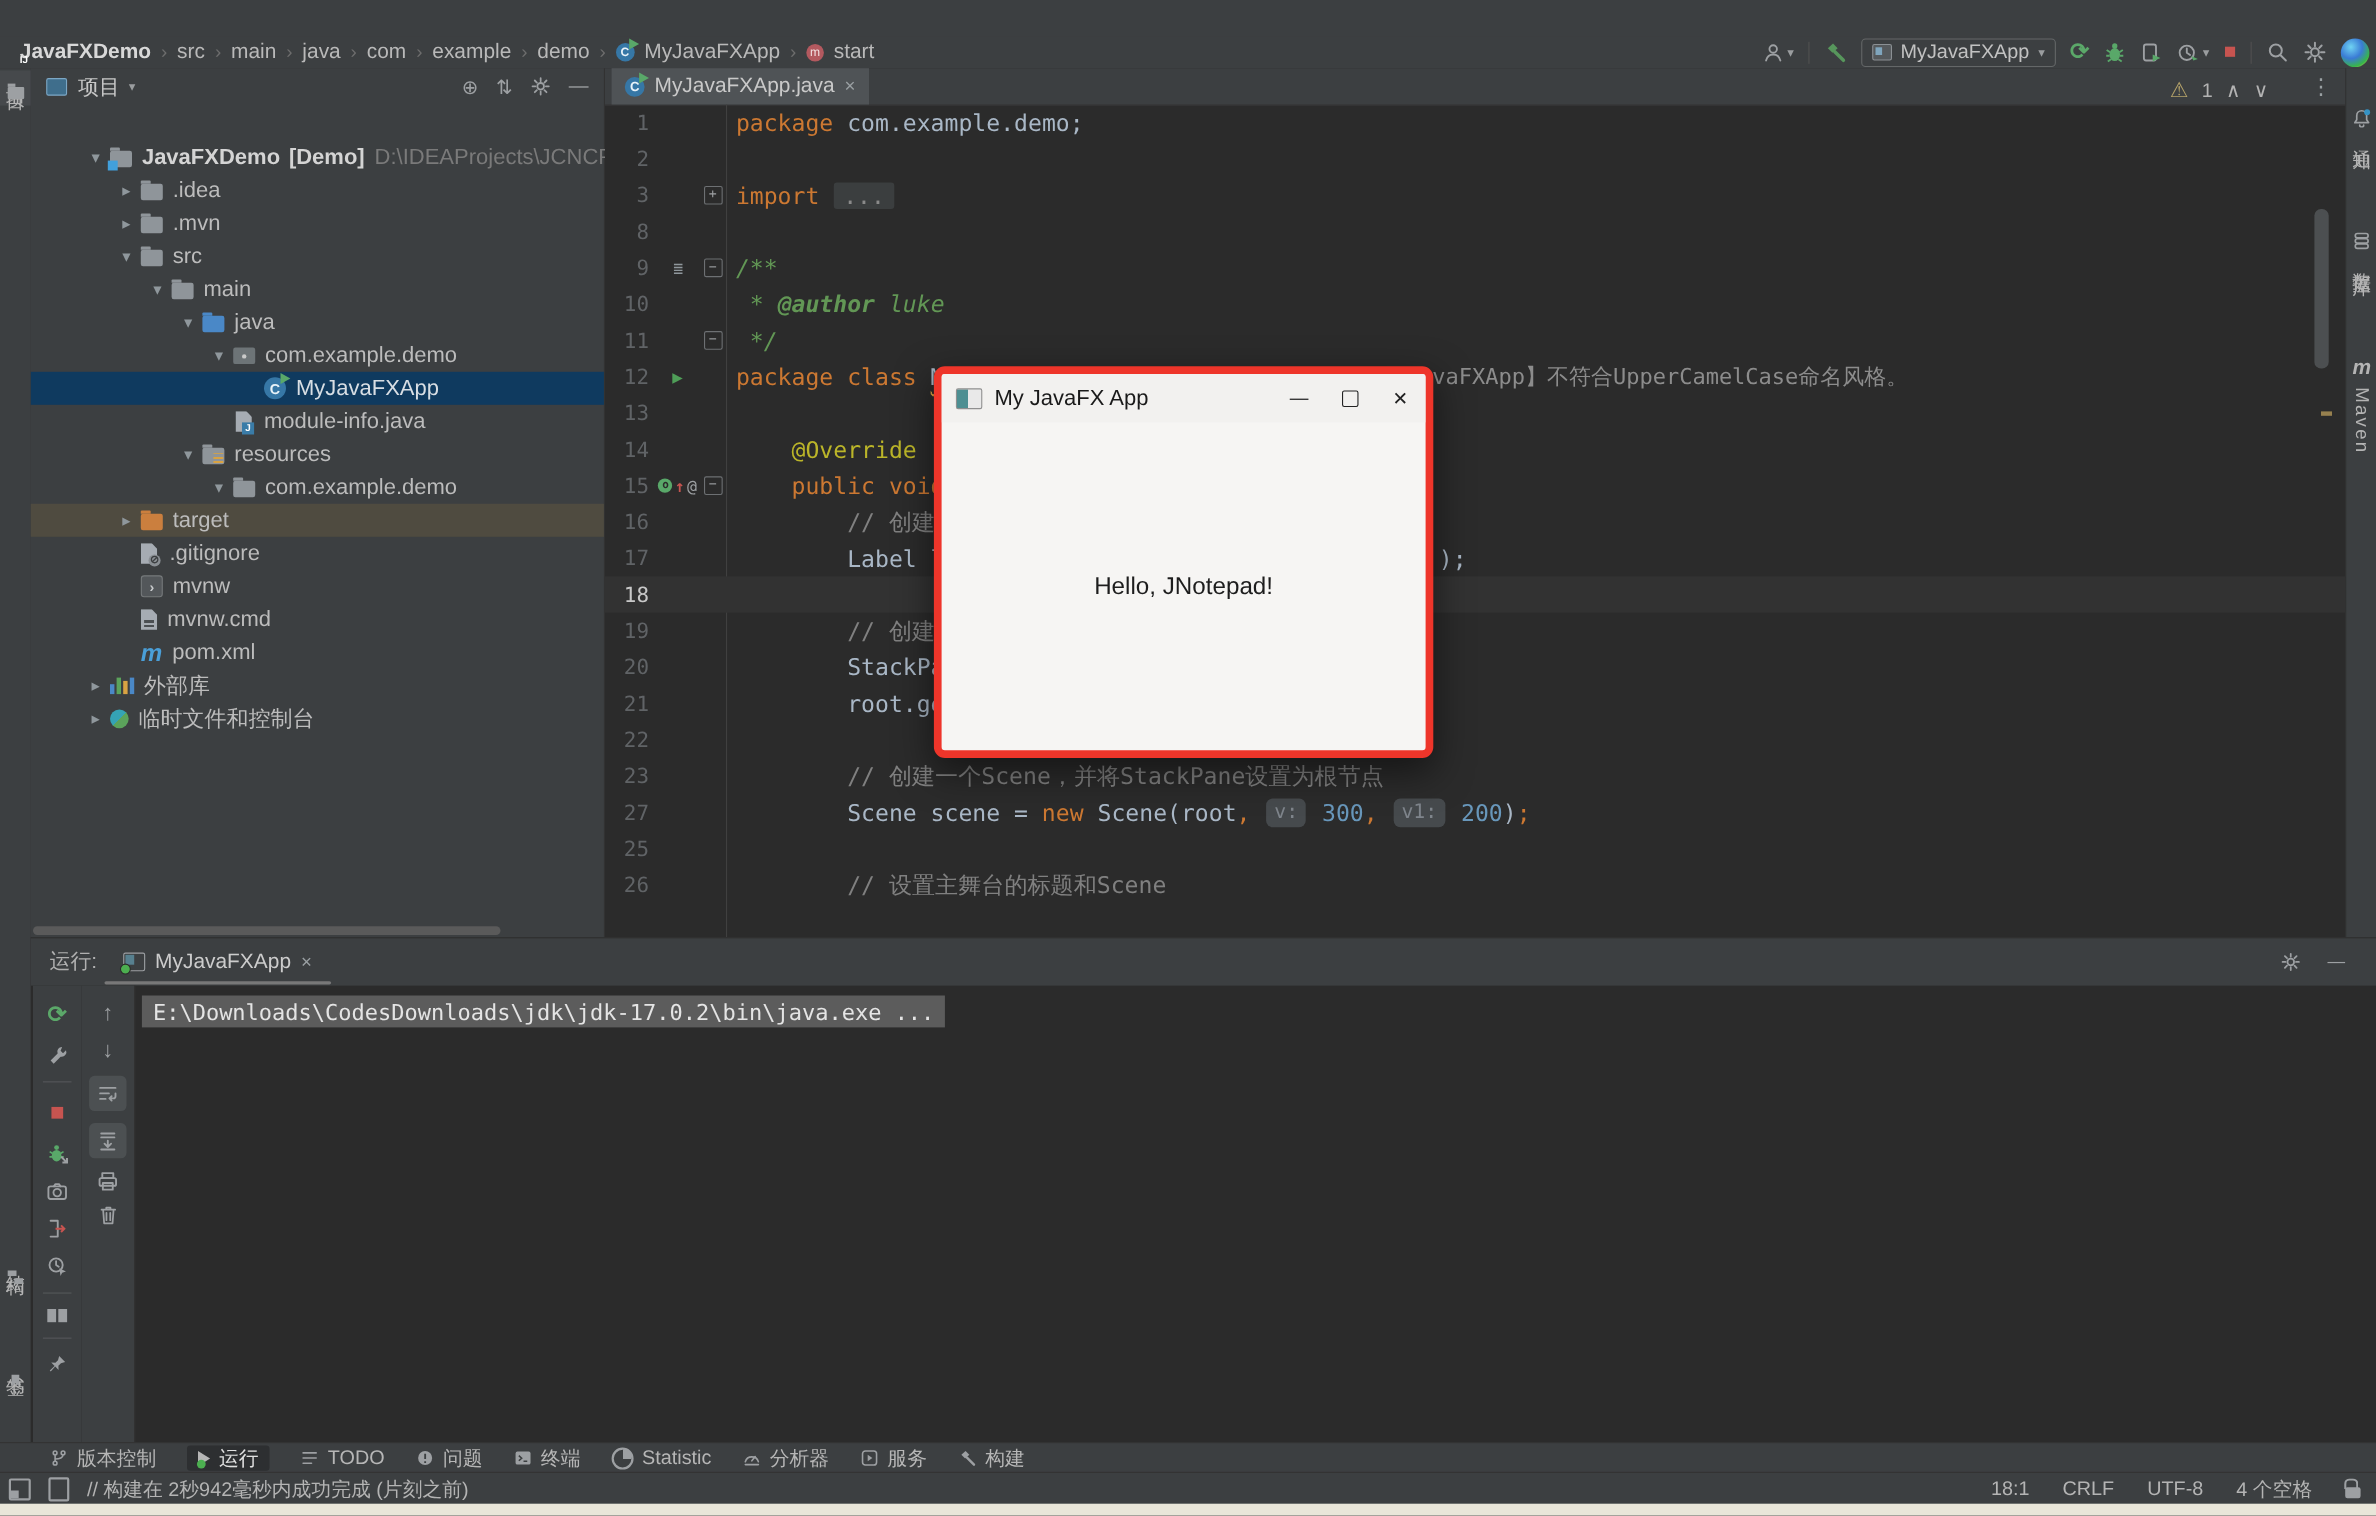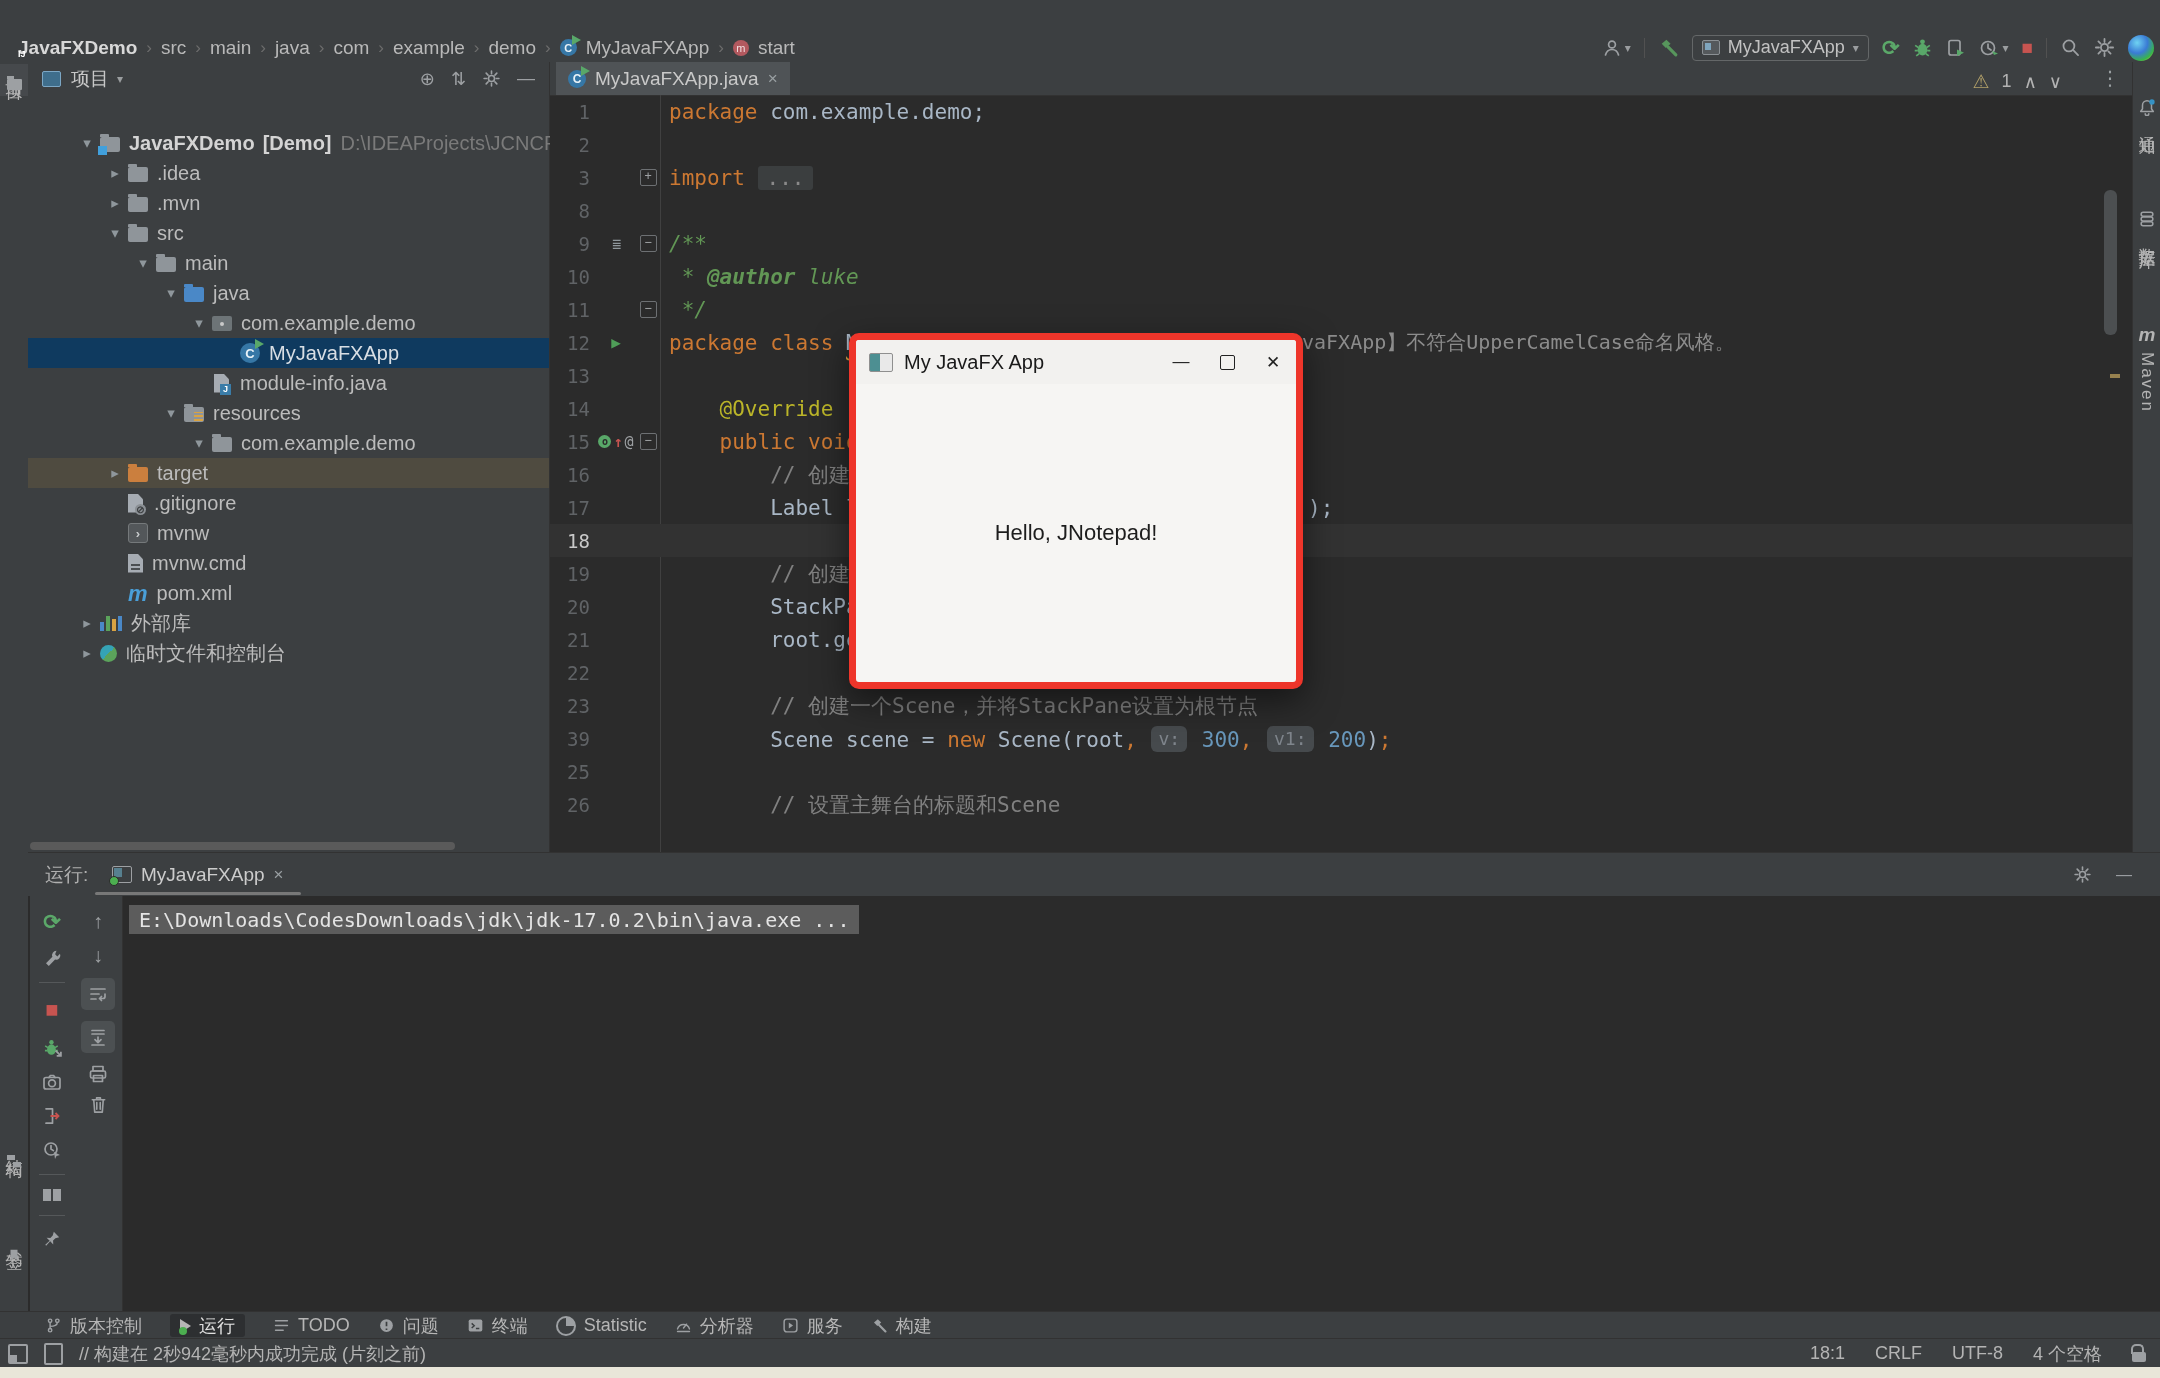--- a/index.html
+++ b/index.html
@@ -583,21 +583,21 @@
         <span class="gicon"></span>
         <span class="gfold"></span>
     </div>
     <div class="cl">
       <span class="gnum">23</span>
         <span class="gicon"></span>
         <span class="gfold"></span>
       <span class="codetext"><span class="tk-cm">        // 创建一个Scene，并将StackPane设置为根节点</span></span>
     </div>
     <div class="cl">
-      <span class="gnum">39</span>
+      <span class="gnum">27</span>
         <span class="gicon"></span>
         <span class="gfold"></span>
       <span class="codetext"><span class="tk-pl">        Scene scene = </span><span class="tk-kw">new </span><span class="tk-pl">Scene(root</span><span class="tk-op">, </span><span class="chip">v:</span><span class="tk-num"> 300</span><span class="tk-op">, </span><span class="chip">v1:</span><span class="tk-num"> 200</span><span class="tk-pl">)</span><span class="tk-op">;</span></span>
     </div>
     <div class="cl">
       <span class="gnum">25</span>
         <span class="gicon"></span>
         <span class="gfold"></span>
     </div>
     <div class="cl">

